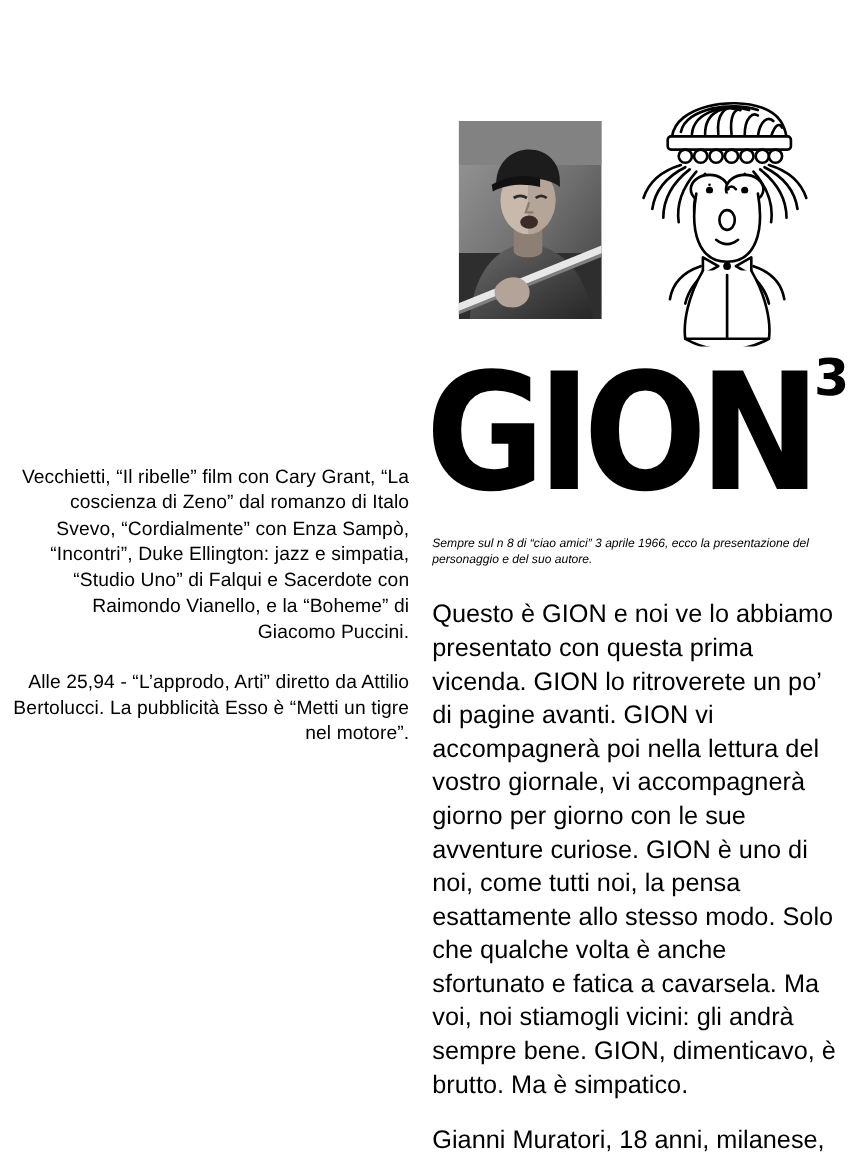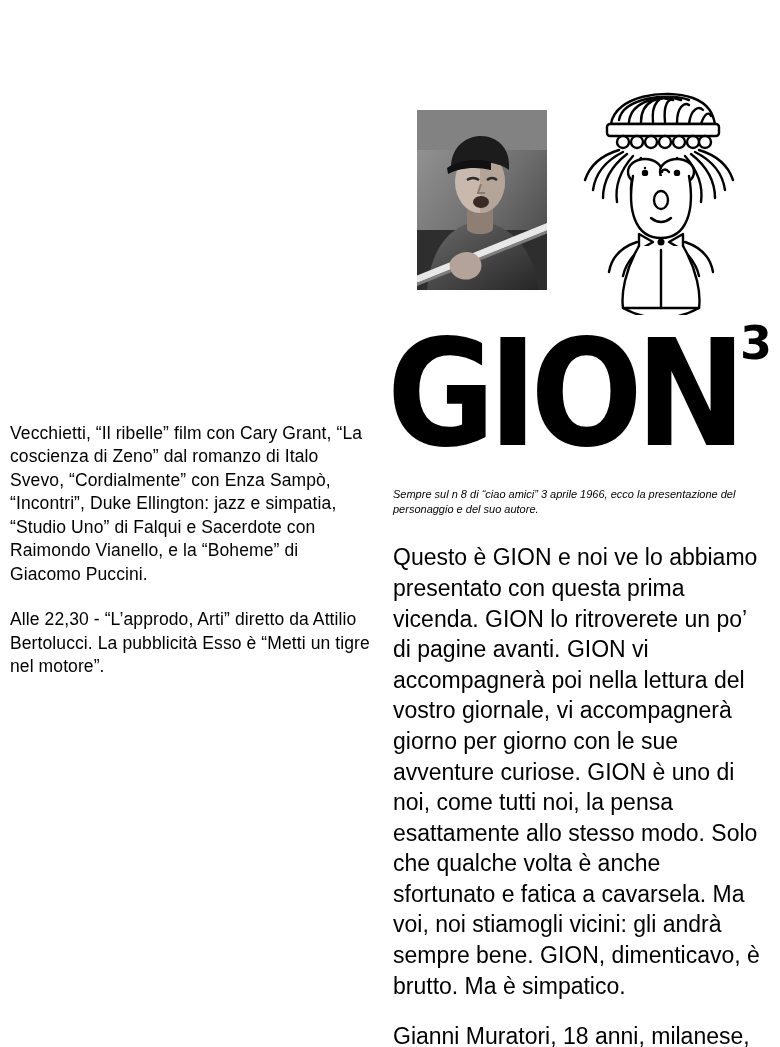--- a/index.html
+++ b/index.html
@@ -15,20 +15,21 @@
     color: #000000;
     overflow: hidden;
   }
 
   
   .left-col {
     position: absolute;
     left: 10px;
     top: 422px;
     width: 362px;
+    text-align: right;
   }
   .left-col p {
     margin: 0 0 22px 0;
     font-size: 17.5px;
     line-height: 1.34;
     letter-spacing: 0.1px;
   }
 
   
   .right-col {
@@ -224,20 +225,20 @@
     </svg>
   </div>
 
   <div class="issue-number">3</div>
 
   <div class="wordmark">GION</div>
 </div>
 
 <div class="left-col">
   <p>Vecchietti, “Il ribelle” film con Cary Grant, “La coscienza di Zeno” dal romanzo di Italo Svevo, “Cordialmente” con Enza Sampò, “Incontri”, Duke Ellington: jazz e simpatia, “Studio Uno” di Falqui e Sacerdote con Raimondo Vianello, e la “Boheme” di Giacomo Puccini.</p>
-  <p>Alle 22,30 - “L’approdo, Arti” diretto da Attilio Bertolucci. La pubblicità Esso è “Metti un tigre nel motore”.</p>
+  <p>Alle 25,94 - “L’approdo, Arti” diretto da Attilio Bertolucci. La pubblicità Esso è “Metti un tigre nel motore”.</p>
 </div>
 
 <div class="right-col">
   <p class="italic">Sempre sul n 8 di “ciao amici” 3 aprile 1966, ecco la presentazione del personaggio e del suo autore.</p>
   <p>Questo è GION e noi ve lo abbiamo presentato con questa prima vicenda. GION lo ritroverete un po’ di pagine avanti. GION vi accompagnerà poi nella lettura del vostro giornale, vi accompagnerà giorno per giorno con le sue avventure curiose. GION è uno di noi, come tutti noi, la pensa esattamente allo stesso modo. Solo che qualche volta è anche sfortunato e fatica a cavarsela. Ma voi, noi stiamogli vicini: gli andrà sempre bene. GION, dimenticavo, è brutto. Ma è simpatico.</p>
   <p>Gianni Muratori, 18 anni, milanese, disegnatore è l’inventore di GION. Somiglia a qualcuno e non stiamo a precisarvelo anche perché questa somiglianza provoca spesso a Giovanni Muratori qualche fastidio, come assalti di ragazze, tentativi di spogliarelli eccetera. Giovanni suona la chitarra basso nel complesso dei Balordi.</p>
 </div>
 
 </body></html>

